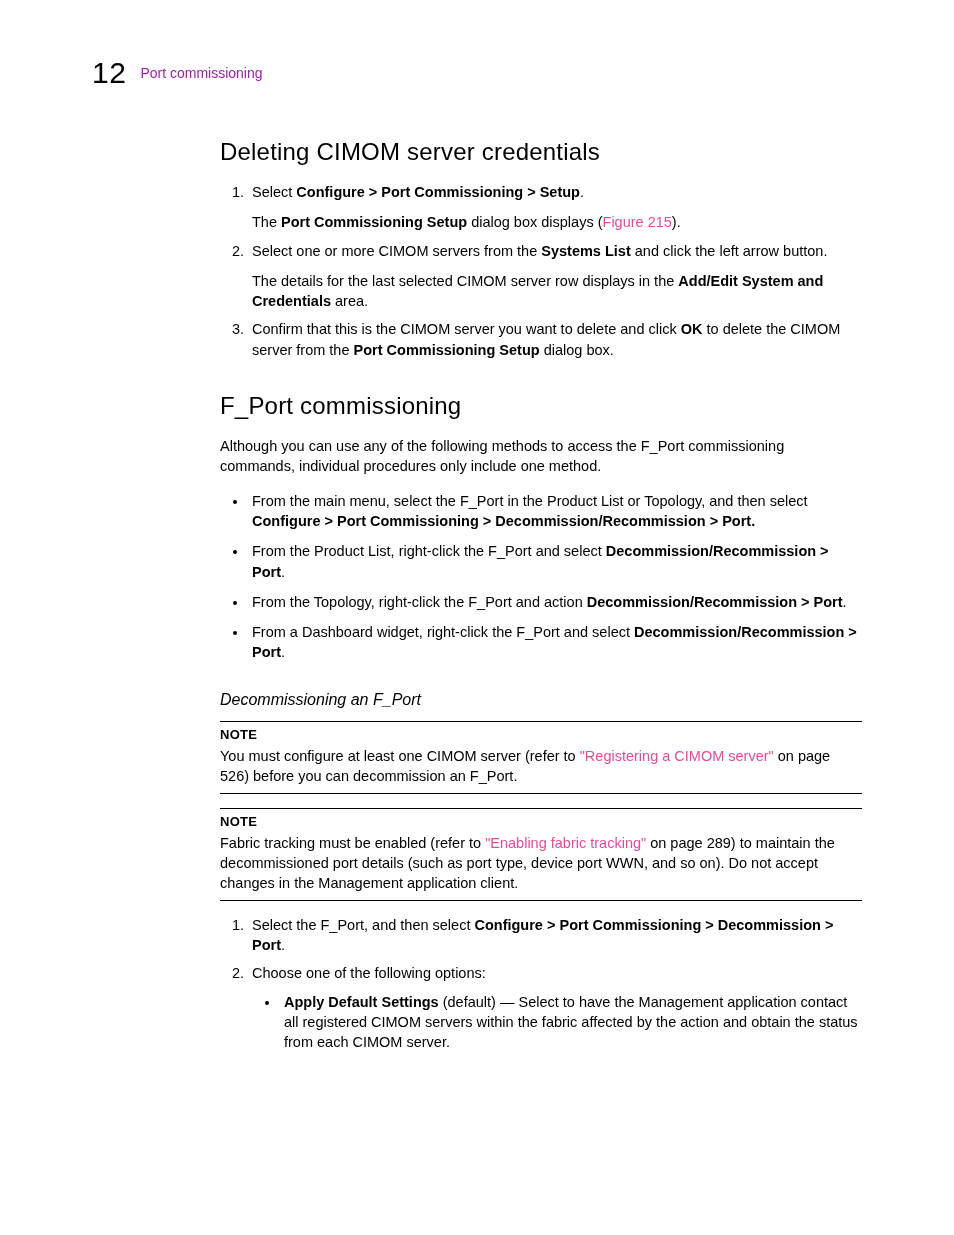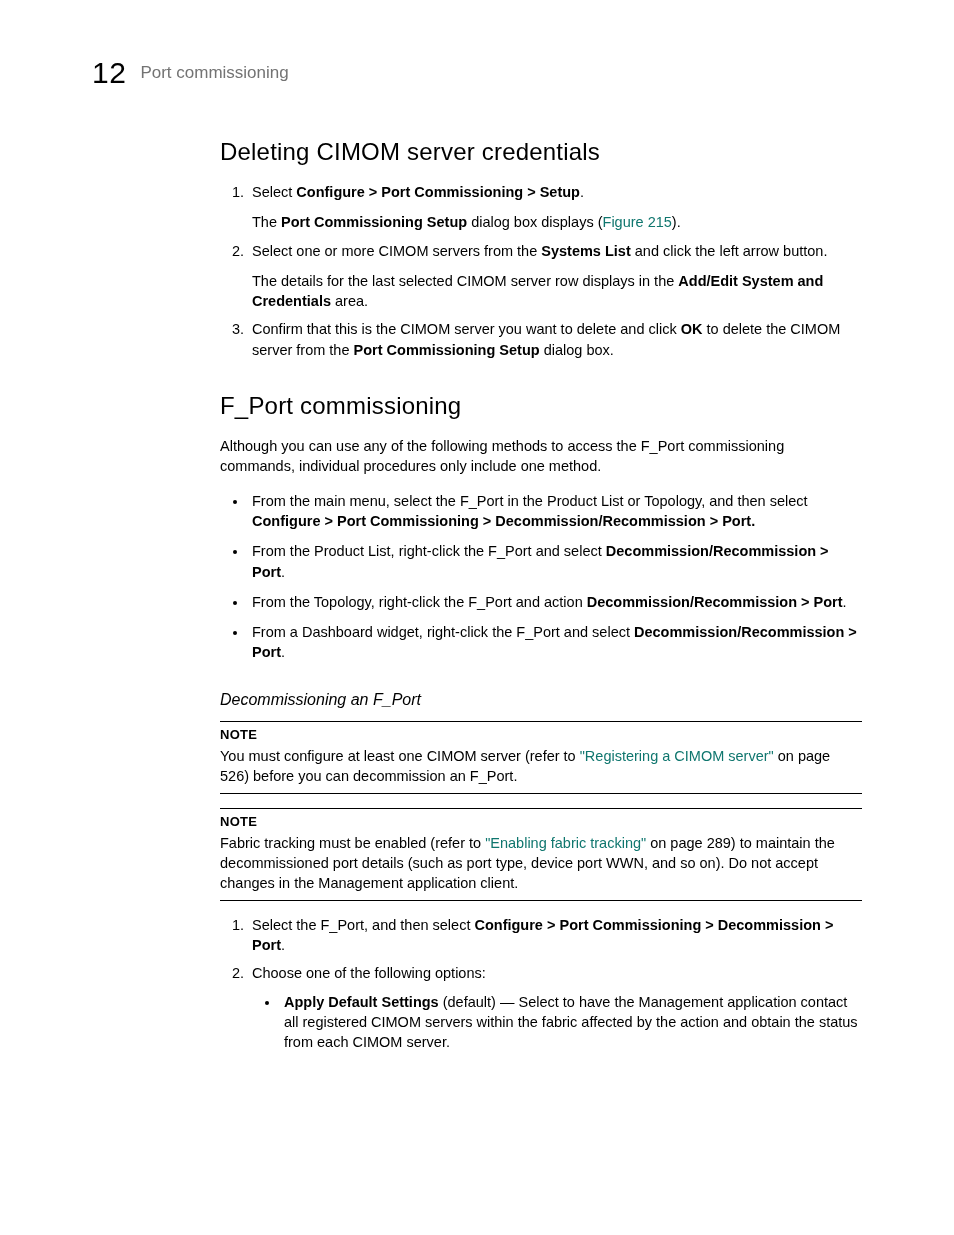--- a/index.html
+++ b/index.html
@@ -20,22 +20,22 @@
     align-items: center;
     gap: 14px;
     margin-bottom: 48px;
   }
   .chapnum {
     font-size: 30px;
     font-weight: 400;
     letter-spacing: 0.5px;
   }
   .crumb {
-    font-size: 17px;
-    color: #737373;
+    font-size: 14px;
+    color: #a21caf;
   }
   .content {
     padding-left: 128px;
   }
   h1.sect {
     font-size: 24px;
     font-weight: 400;
     margin: 0 0 16px 0;
     font-stretch: condensed;
     letter-spacing: 0.2px;
@@ -78,21 +78,21 @@
     padding-left: 28px;
   }
   ul.subbullets > li { padding-left: 4px; }
   p.body {
     font-size: 14.5px;
     line-height: 1.4;
     margin: 0 0 14px 0;
   }
   .bold { font-weight: 700; }
   a.xref {
-    color: #0f766e;
+    color: #ec4899;
     text-decoration: none;
   }
   .notebox {
     border-top: 1.5px solid #000;
     border-bottom: 1px solid #000;
     padding: 4px 0 6px 0;
     margin: 12px 0 14px 0;
     font-size: 14.5px;
     line-height: 1.4;
   }

